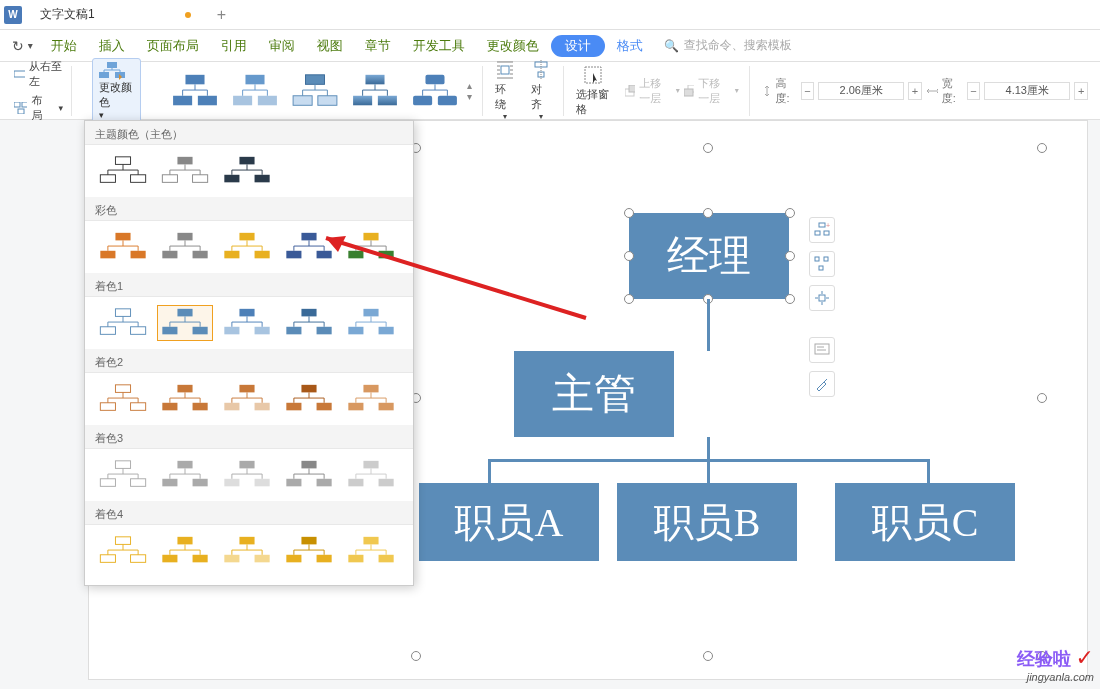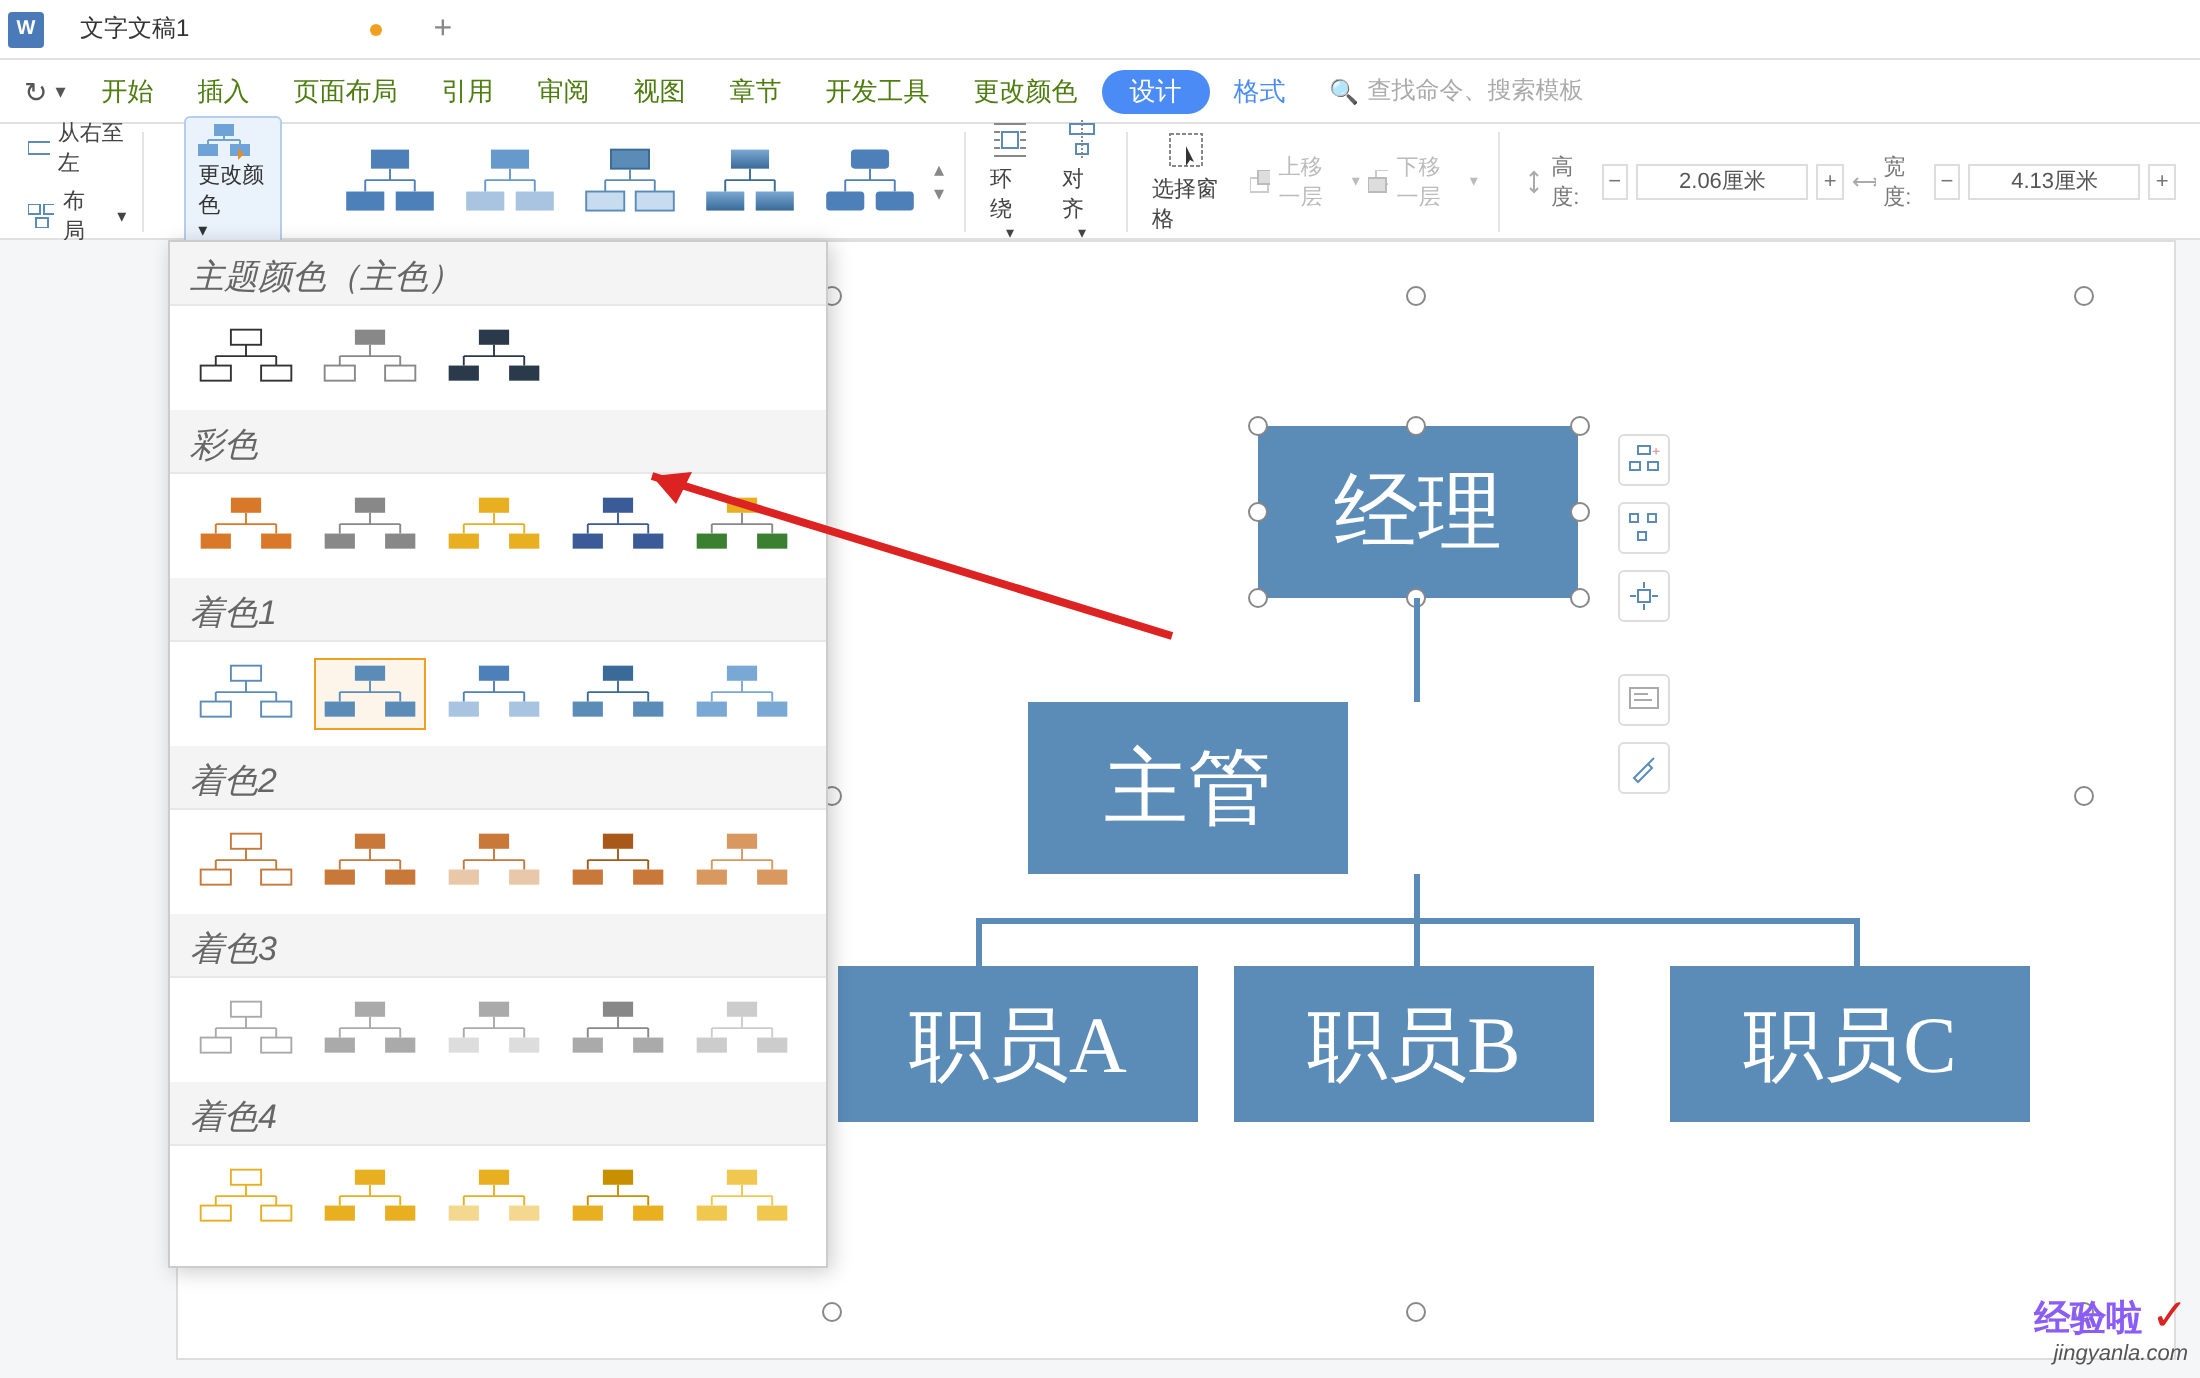--- a/index.html
+++ b/index.html
@@ -43,21 +43,21 @@
 .handle { position: absolute; width: 10px; height: 10px; background: #fff; border: 1px solid #888; border-radius: 50%; }
 
 .org-box { position: absolute; background: #5b8cb8; color: #fff; font-family: Liberation Serif, serif; display: flex; align-items: center; justify-content: center; }
 .org-line { position: absolute; background: #5b8cb8; }
 
 .side-tools { position: absolute; right: 252px; top: 96px; display: flex; flex-direction: column; gap: 8px; }
 .tool-btn { width: 26px; height: 26px; border: 1px solid #ddd; background: #fff; border-radius: 3px; display: flex; align-items: center; justify-content: center; color: #5b8cb8; font-size: 12px; cursor: pointer; }
 
 
 .color-dropdown { position: absolute; left: 84px; top: 120px; width: 330px; background: #fff; border: 1px solid #ccc; box-shadow: 2px 2px 10px rgba(0,0,0,0.2); z-index: 100; padding-bottom: 8px; }
-.cd-section { padding: 6px 10px 2px; font-size: 17px; color: #666; background: #f4f4f4; border-bottom: 1px solid #e8e8e8; font-style: italic; }
+.cd-section { padding: 6px 10px 2px; font-size: 11px; color: #666; background: #f4f4f4; border-bottom: 1px solid #e8e8e8; }
 .cd-row { display: flex; gap: 6px; padding: 8px 10px; }
 .cd-thumb { width: 56px; height: 36px; display: flex; align-items: center; justify-content: center; cursor: pointer; border: 1px solid transparent; }
 .cd-thumb.sel { border: 1px solid #f0a020; background: #fdf5e9; }
 
 .arrow-ann { position: absolute; z-index: 110; }
 
 .watermark { position: absolute; right: 6px; bottom: 6px; text-align: right; }
 .wm-main { font-size: 18px; font-weight: bold; color: #8b5cf6; }
 .wm-check { color: #d22; font-size: 22px; }
 .wm-sub { font-size: 11px; color: #555; font-style: italic; }

